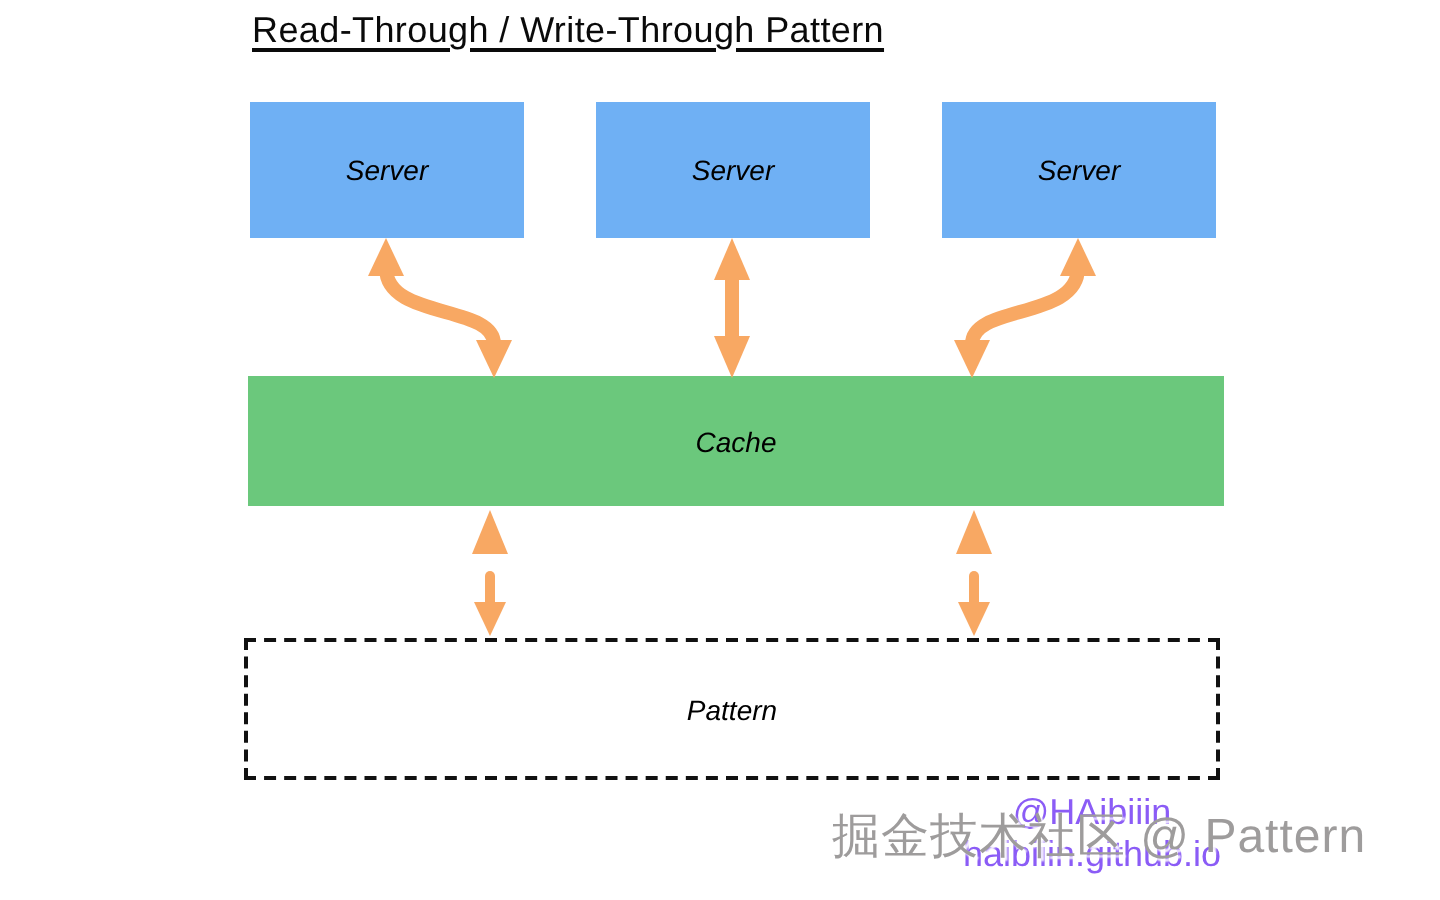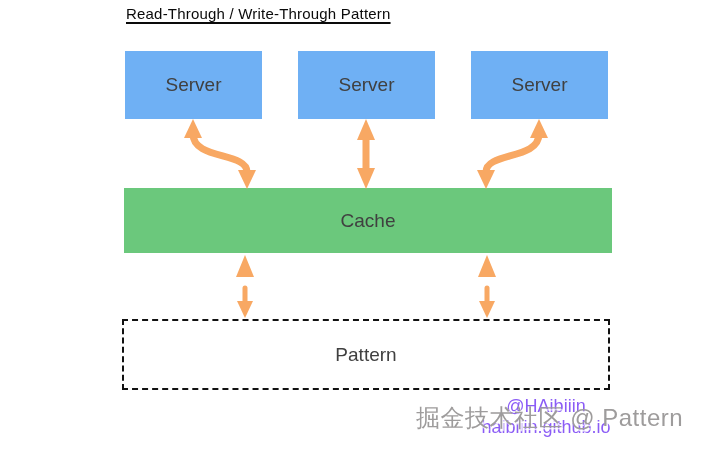--- a/index.html
+++ b/index.html
@@ -1,33 +1,34 @@
 <!DOCTYPE html>
 <html><head>
 <meta charset="utf-8">
 <style>
   html,body{margin:0;padding:0;background:#ffffff;}
   body{font-family:"Liberation Sans","DejaVu Sans",sans-serif;}
   .canvas{position:relative;width:720px;height:450px;background:#ffffff;overflow:hidden;}
 
   .diagram-title{
     position:absolute;left:126px;top:5px;
-    font-size:15px;font-weight:500;color:#0a0a0a;
+    font-size:18px;font-weight:500;color:#0a0a0a;
     text-decoration:underline;
     text-decoration-thickness:1.5px;
     text-underline-offset:3px;
     letter-spacing:0.2px;
     white-space:nowrap;
   }
 
   .node{
     position:absolute;
     display:flex;align-items:center;justify-content:center;
-    font-size:19px;color:#404040;
+    font-size:14px;color:#000000;
     box-sizing:border-box;
+    font-style:italic;
   }
   .server{width:137px;height:68px;top:51px;}
   .server-1{left:125px;}
   .server-2{left:298px;}
   .server-3{left:471px;}
   .cache{left:124px;top:188px;width:488px;height:65px;}
   .database{left:122px;top:319px;width:488px;height:71px;background:#ffffff;border:2px dashed #111;}
 
   svg.arrows{position:absolute;left:0;top:0;pointer-events:none;}
   svg.arrows path{fill:none;stroke-linecap:round;}

